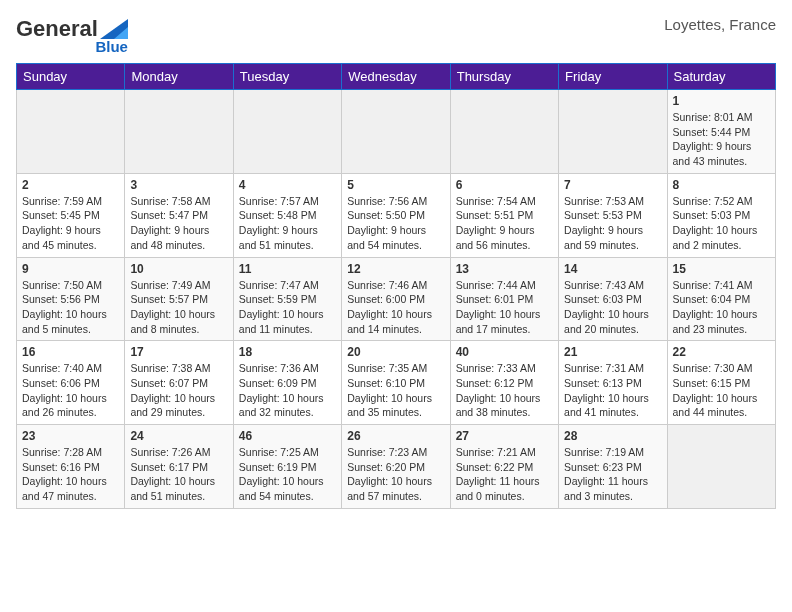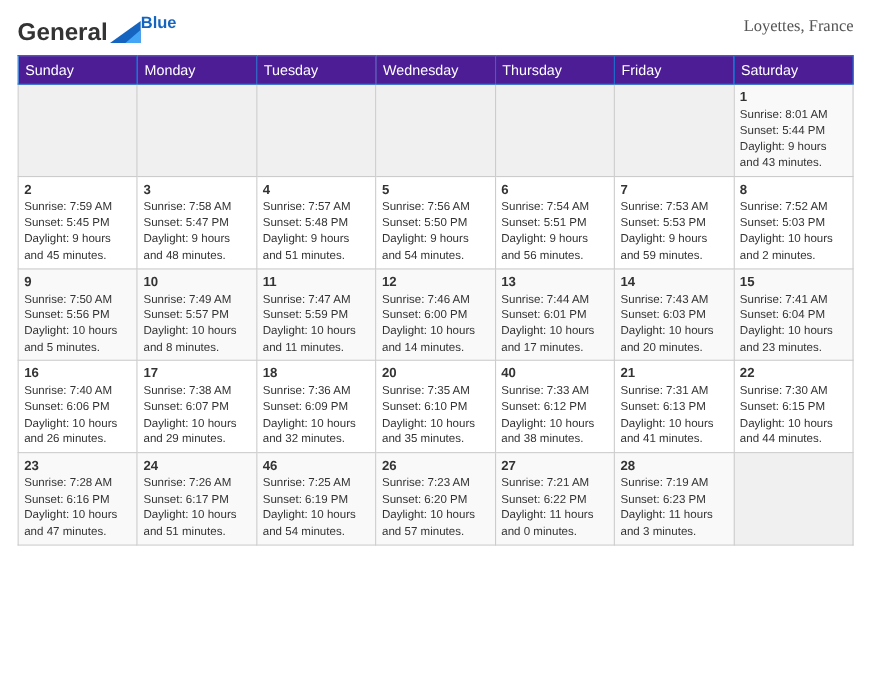--- a/index.html
+++ b/index.html
@@ -11,21 +11,22 @@
       padding: 16px;
     }
     .header {
       display: flex;
       justify-content: space-between;
       align-items: flex-start;
       margin-bottom: 8px;
     }
     .logo {
       display: flex;
-      align-items: flex-start;
+      flex-direction: column;
+      align-items: flex-end;
     }
     .logo-text {
       display: flex;
       align-items: center;
       font-size: 22px;
       font-weight: bold;
     }
     .logo-general {
       color: #333;
     }
@@ -41,21 +42,20 @@
       text-align: right;
     }
     .month-title {
       font-size: 36px;
       font-weight: bold;
       color: #333;
     }
     .location {
       font-size: 15px;
       color: #555;
-      font-family: Liberation Serif, serif;
     }
     .calendar {
       width: 100%;
       border-collapse: collapse;
       border: 1px solid #ccc;
     }
     .calendar th {
       background-color: #4c1d95;
       color: #fff;
       text-align: left;

